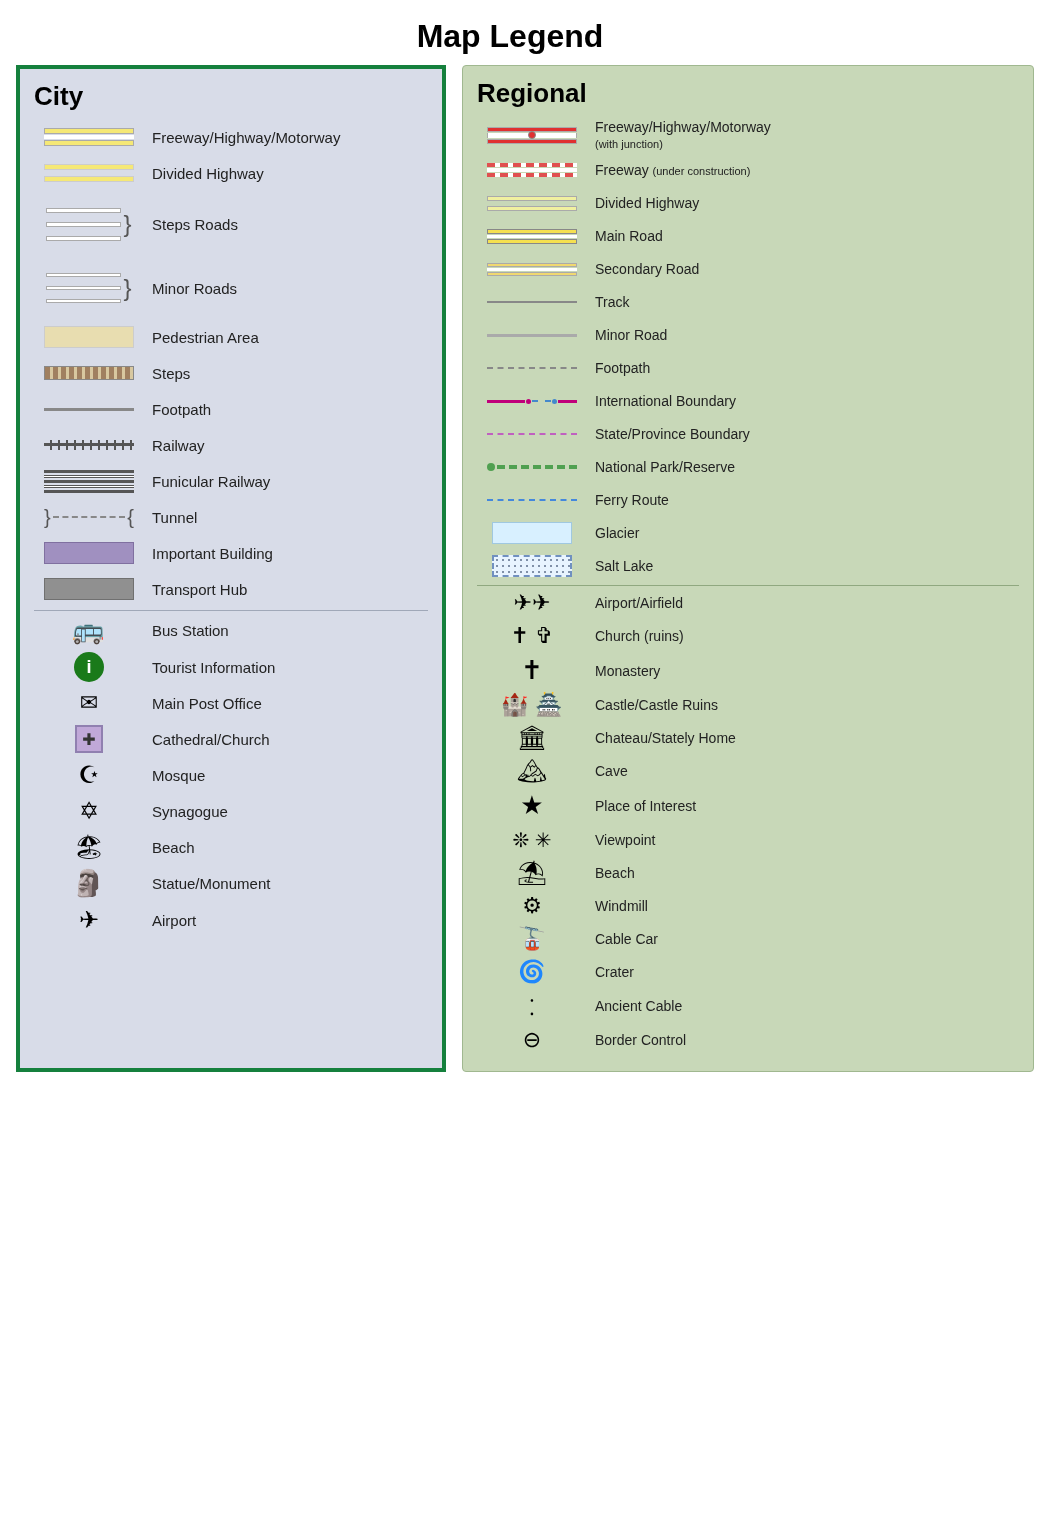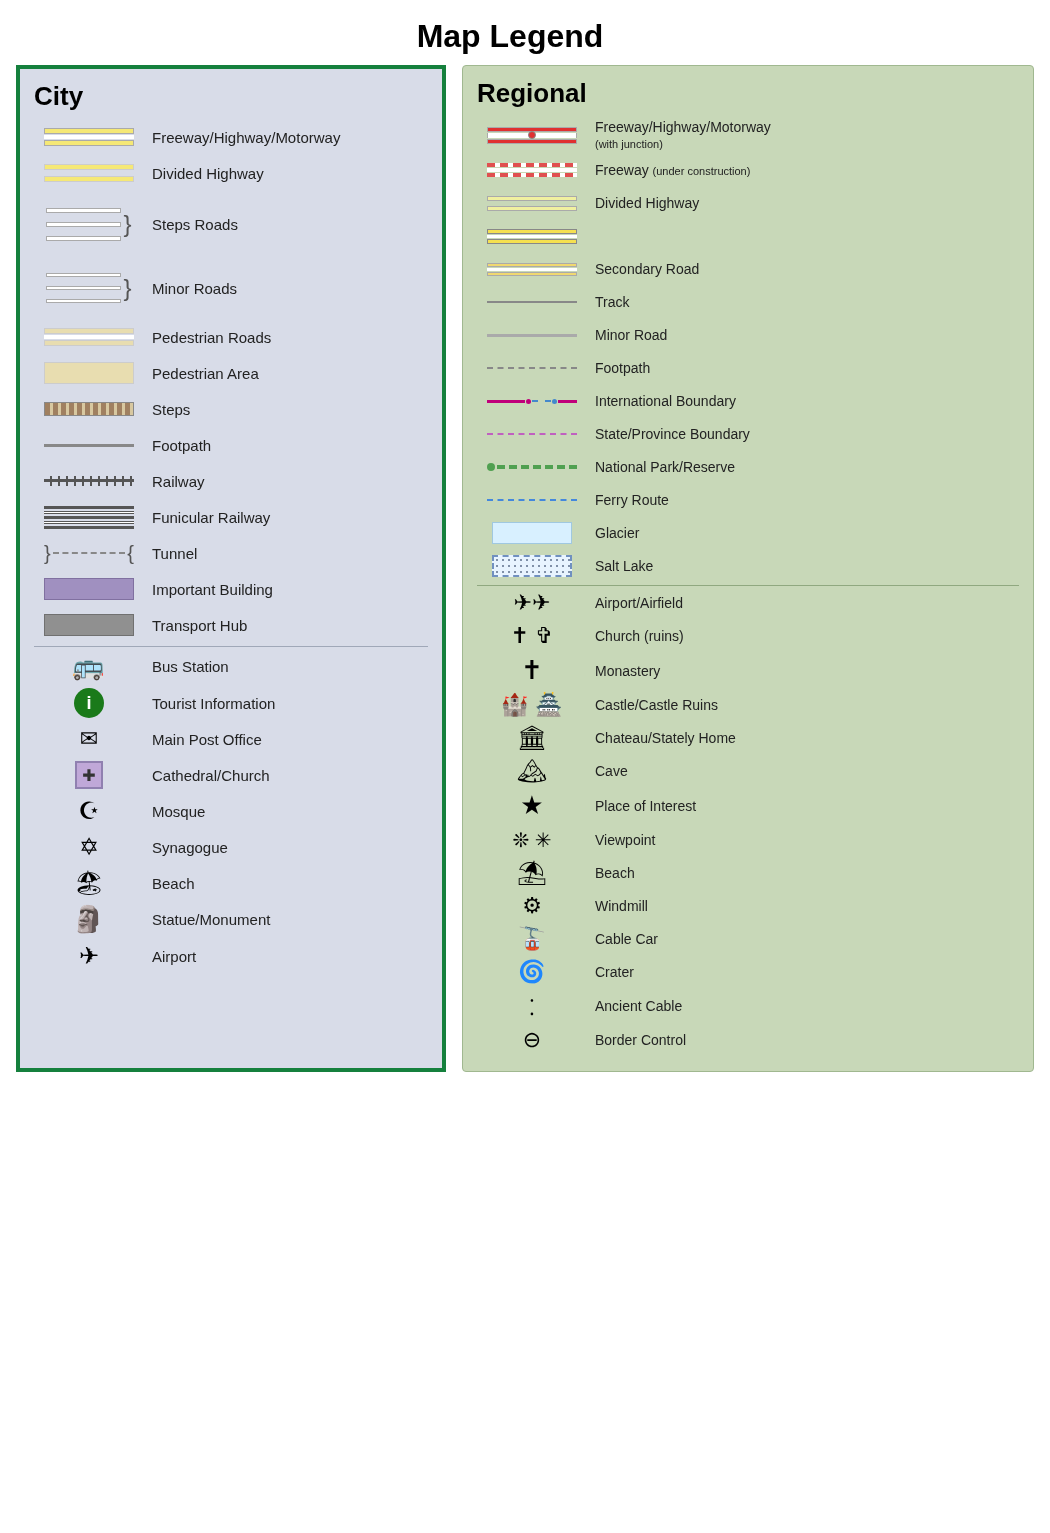--- a/index.html
+++ b/index.html
@@ -266,30 +266,20 @@
             <div style="width:75px;height:4px;background:#fff;border:1px solid #aaa;"></div>
             <div style="width:75px;height:3px;background:#d8dce8;"></div>
             <div style="width:75px;height:4px;background:#fff;border:1px solid #aaa;"></div>
           </div>
           <div class="brace-text">}</div>
         </div>
       </div>
       <div class="legend-label">Minor Roads</div>
     </div>
 
-    <div class="legend-row">
-      <div class="legend-icon">
-        <div class="pedestrian-road" style="width:90px;">
-          <div class="line1"></div>
-          <div class="line2"></div>
-          <div class="line3"></div>
-        </div>
-      </div>
-      <div class="legend-label">Pedestrian Roads</div>
-    </div>
 
     <div class="legend-row">
       <div class="legend-icon">
         <div class="pedestrian-area-box"></div>
       </div>
       <div class="legend-label">Pedestrian Area</div>
     </div>
 
     <div class="legend-row">
       <div class="legend-icon">
@@ -460,20 +450,21 @@
     </div>
 
     <div class="regional-row">
       <div class="regional-icon">
         <div style="width:90px;display:flex;flex-direction:column;gap:1px;">
           <div style="height:5px;background:#f5e050;border:1px solid #888;"></div>
           <div style="height:3px;background:#fff;"></div>
           <div style="height:5px;background:#f5e050;border:1px solid #888;"></div>
         </div>
       </div>
+      <div class="regional-label">Main Road</div>
     </div>
 
     <div class="regional-row">
       <div class="regional-icon">
         <div style="width:90px;display:flex;flex-direction:column;gap:1px;">
           <div style="height:4px;background:#f0d870;border:1px solid #aaa;"></div>
           <div style="height:3px;background:#fff;"></div>
           <div style="height:4px;background:#f0d870;border:1px solid #aaa;"></div>
         </div>
       </div>

